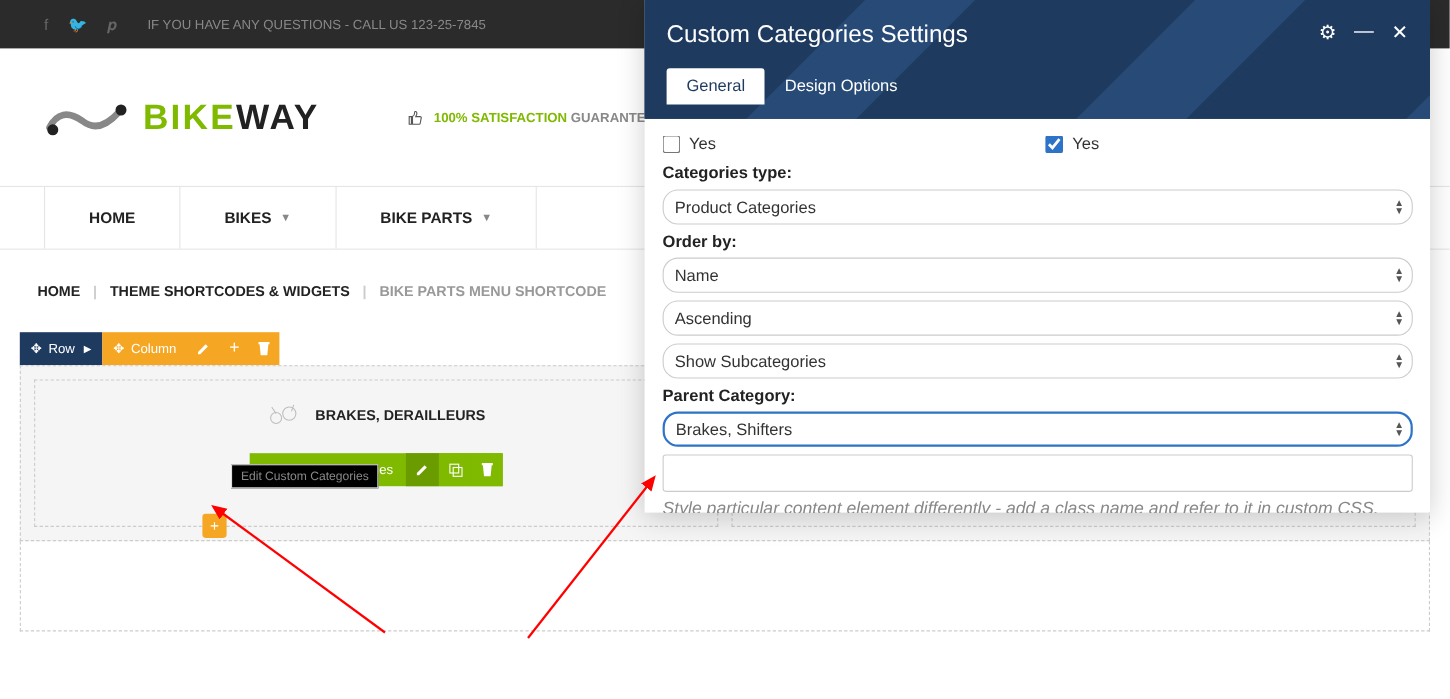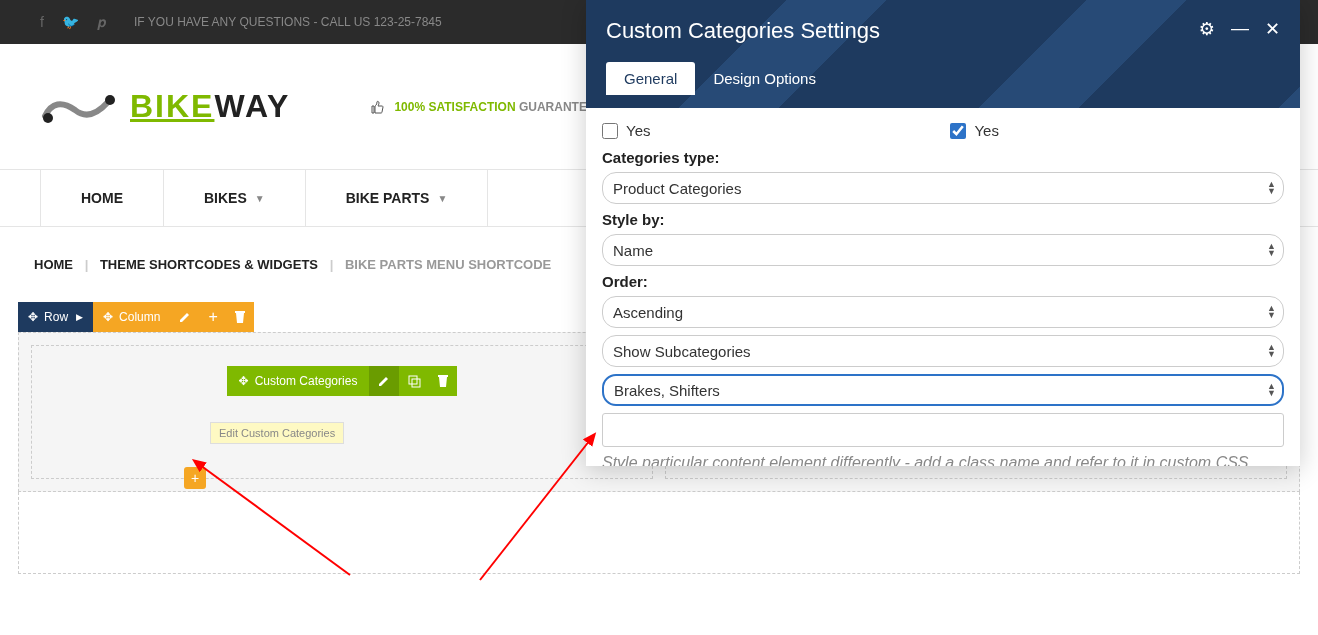--- a/index.html
+++ b/index.html
@@ -8,21 +8,21 @@
 
 .topbar { background: #2b2b2b; height: 44px; display: flex; align-items: center; padding: 0 40px; color: #888; font-size: 12px; }
 .topbar .social { display: flex; gap: 18px; margin-right: 28px; }
 .topbar .social span { color: #666; font-size: 14px; }
 
 
 .header { height: 126px; border-bottom: 1px solid #e5e5e5; display: flex; align-items: center; padding: 0 40px; }
 .logo { display: flex; align-items: center; gap: 12px; }
 .logo-icon { width: 78px; height: 38px; }
 .logo-text { font-size: 32px; font-weight: 900; letter-spacing: 2px; }
-.logo-text .bike { color: #7fb900; text-decoration: underline; }
+.logo-text .bike { color: #7fb900; }
 .logo-text .way { color: #222; }
 .satisfaction { margin-left: 80px; display: flex; align-items: center; gap: 8px; font-size: 12px; font-weight: 600; }
 .satisfaction .thumb { width: 16px; height: 16px; }
 .satisfaction .green { color: #7fb900; }
 .satisfaction .gray { color: #888; }
 
 
 .nav { display: flex; border-bottom: 1px solid #e5e5e5; }
 .nav-item { padding: 20px 40px; font-size: 14px; font-weight: 700; color: #222; border-right: 1px solid #e5e5e5; display: flex; align-items: center; gap: 8px; position: relative; }
 .nav-item:first-child { border-left: 1px solid #e5e5e5; margin-left: 40px;}
@@ -45,21 +45,21 @@
 .ctrl-orange-btns span { padding: 0 8px; height: 30px; display: flex; align-items: center; color: #fff;}
 .row-body { border: 1px dashed #ccc; background: #f5f5f5; padding: 12px; display: flex; gap: 12px; min-height: 160px; position: relative;}
 .col { border: 1px dashed #ccc; flex: 1; padding: 20px 16px; text-align: center; background: #f5f5f5; position: relative;}
 .col-header { display: flex; align-items: center; gap: 14px; justify-content: center; margin-bottom: 24px;}
 .col-icon { width: 30px; height: 22px; opacity: 0.5;}
 .col-title { font-size: 13px; font-weight: 700; color: #222;}
 .col .custom-cat-btn { display: inline-flex; background: #7fb900; color: #fff; font-size: 12px; align-items: center; height: 30px; }
 .col .ccb-label { padding: 0 12px; display: flex; align-items: center; gap: 6px;}
 .col .ccb-act { background: #6a9c00; padding: 0 8px; height: 30px; display: flex; align-items: center;}
 .col .ccb-act.light { background: #7fb900;}
-.tooltip-edit { position: absolute; background: #fef9c3; border: 1px solid #ddd; padding: 4px 8px; font-size: 11px; color: #888; top: 76px; left: 178px; white-space: nowrap;}
+.tooltip-edit { position: absolute; background: #000000; border: 1px solid #ddd; padding: 4px 8px; font-size: 11px; color: #888; top: 76px; left: 178px; white-space: nowrap;}
 .add-below { position: absolute; width: 22px; height: 22px; background: #f5a623; color: #fff; border-radius: 3px; display: flex; align-items: center; justify-content: center; font-size: 14px; left: 152px; bottom: -11px;}
 .no-categories { color: #555; font-size: 15px; }
 .row-end { border: 1px dashed #ccc; border-top: none; height: 82px;}
 
 
 .panel { position: absolute; top: 0; right: 18px; width: 714px; height: 466px; background: #fff; box-shadow: 0 4px 24px rgba(0,0,0,0.2); z-index: 100; display: flex; flex-direction: column;}
 .panel-header { background: #1e3a5f; background-image: linear-gradient(135deg, #1e3a5f 40%, #274a76 40%, #274a76 60%, #1e3a5f 60%); background-size: 300px 200px; height: 108px; padding: 18px 20px 0 20px; position: relative;}
 .panel-title { color: #fff; font-size: 22px; font-weight: 400; }
 .panel-ctrls { position: absolute; right: 20px; top: 18px; display: flex; gap: 16px; color: #fff;}
 .panel-ctrls span { font-size: 18px; cursor: pointer; }
@@ -161,20 +161,28 @@
       <span>+</span>
       <span>
           <svg width="12" height="14" viewBox="0 0 12 14">
             <path d="M2 3h8l-1 10H3zM1 1h10v2H1z" fill="#fff"></path>
           </svg>
         </span>
     </div>
   </div>
   <div class="row-body">
     <div class="col">
+      <div class="col-header">
+        <svg class="col-icon" viewBox="0 0 30 22">
+            <circle cx="8" cy="14" r="5" fill="none" stroke="#888"></circle>
+            <circle cx="20" cy="10" r="6" fill="none" stroke="#888"></circle>
+            <path d="M4 4l4 6M24 2l-2 6" stroke="#888"></path>
+          </svg>
+        <span class="col-title">BRAKES, DERAILLEURS</span>
+      </div>
       <div class="custom-cat-btn">
         <span class="ccb-label">
             <span>✥</span>
             <span>Custom Categories</span>
           </span>
         <span class="ccb-act">
             <svg width="14" height="14" viewBox="0 0 14 14">
               <path d="M2 10l7-7 2 2-7 7H2v-2z" fill="#fff"></path>
             </svg>
           </span>
@@ -228,31 +236,31 @@
       <label class="check">
           <input type="checkbox" checked="" style="">
           <span>Yes</span>
         </label>
     </div>
     <div class="form-row">
       <label class="form-label">Categories type:</label>
       <div class="select-wrap"><select><option>Product Categories</option></select><div class="select-arrows">▲<br>▼</div></div>
     </div>
     <div class="form-row">
-      <label class="form-label">Style by:</label>
+      <label class="form-label">Order by:</label>
       <div class="select-wrap"><select><option>Name</option></select><div class="select-arrows">▲<br>▼</div></div>
     </div>
     <div class="form-row">
-      <label class="form-label">Order:</label>
       <div class="select-wrap"><select><option>Ascending</option></select><div class="select-arrows">▲<br>▼</div></div>
     </div>
     <div class="form-row">
       <div class="select-wrap"><select><option>Show Subcategories</option></select><div class="select-arrows">▲<br>▼</div></div>
     </div>
     <div class="form-row">
+      <label class="form-label">Parent Category:</label>
       <div class="select-wrap highlighted"><select><option>Brakes, Shifters</option></select><div class="select-arrows">▲<br>▼</div></div>
     </div>
     <div class="form-row">
       <input type="text" class="text-input" value="" style="">
     </div>
     <div class="help-text">Style particular content element differently - add a class name and refer to it in custom CSS.</div>
     <div class="panel-footer">
       <button class="btn btn-close">Close</button>
       <button class="btn btn-save">Save changes</button>
     </div>

